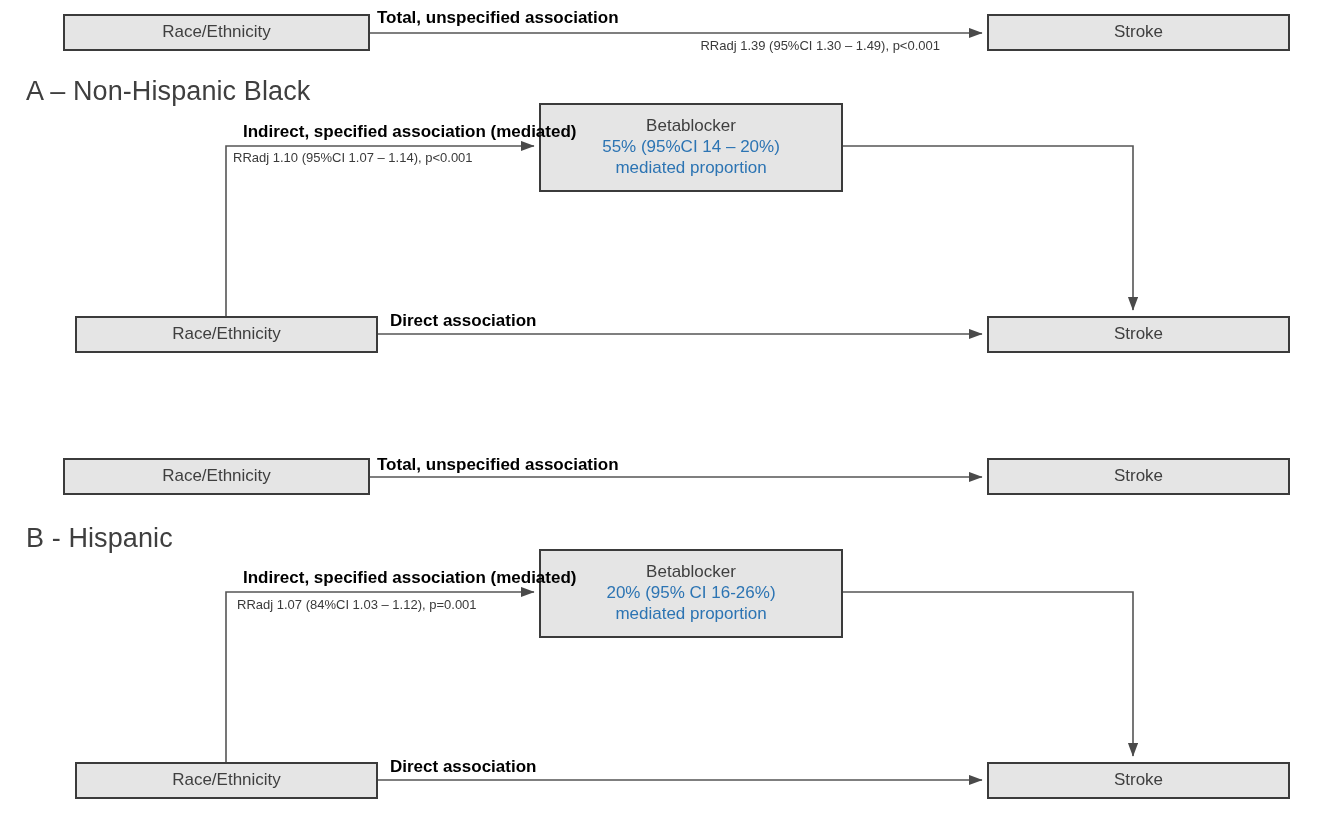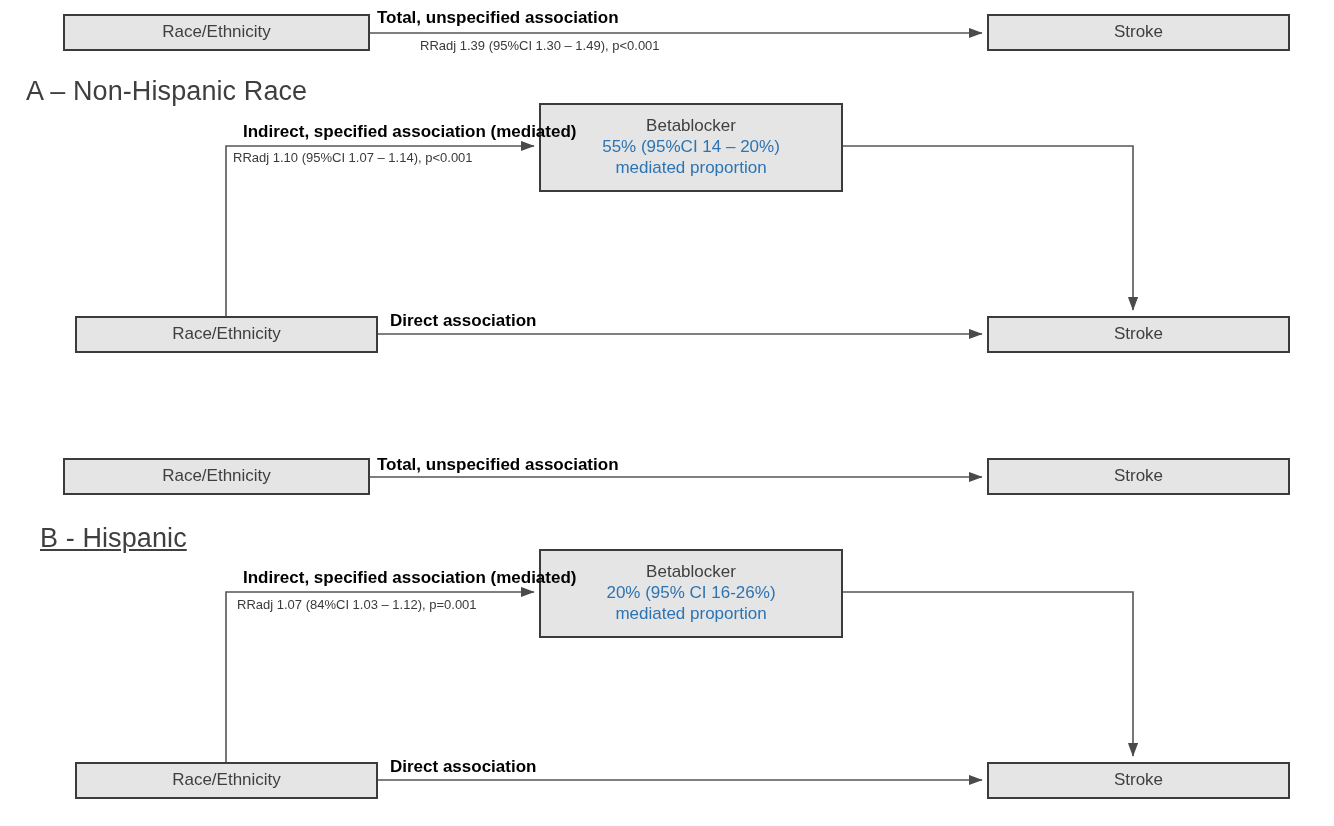--- a/index.html
+++ b/index.html
@@ -27,21 +27,21 @@
     white-space:nowrap;letter-spacing:.1px;
   }
 
   
   .edge-label{
     position:absolute;font-size:17px;color:#000000;
     white-space:nowrap;font-weight:bold;
   }
   .edge-value{
     position:absolute;font-size:13px;color:#3a3a3a;
-    white-space:nowrap;text-align:left;
+    white-space:nowrap;text-align:right;
   }
 
   svg.links{position:absolute;left:0;top:0;width:1334px;height:826px;
             pointer-events:none;overflow:visible;}
 </style>
 </head>
 <body>
 
 <div id="stage">
 
@@ -64,21 +64,21 @@
       <path d="M370,477 L982,477"></path>
 
       <path d="M226,762 L226,592 L534,592"></path>
 
       <path d="M843,592 L1133,592 L1133,756"></path>
 
       <path d="M378,780 L982,780"></path>
     </g>
   </svg>
 
-  <div class="panel-title" style="left:26px;top:76px;">A – Non-Hispanic Race</div>
+  <div class="panel-title" style="left:26px;top:76px;">A – Non-Hispanic Black</div>
 
   <div class="node" style="left:63px;top:14px;width:307px;height:37px;">
     <span class="ttl">Race/Ethnicity</span>
   </div>
   <div class="node" style="left:987px;top:14px;width:303px;height:37px;">
     <span class="ttl">Stroke</span>
   </div>
   <div class="edge-label" style="left:377px;top:8px;">Total, unspecified association</div>
   <div class="edge-value" style="left:420px;top:38px;width:520px;">RRadj 1.39 (95%CI 1.30 – 1.49), p&lt;0.001</div>
 
@@ -91,21 +91,21 @@
   <div class="edge-value" style="left:233px;top:150px;">RRadj 1.10 (95%CI 1.07 – 1.14), p&lt;0.001</div>
 
   <div class="node" style="left:75px;top:316px;width:303px;height:37px;">
     <span class="ttl">Race/Ethnicity</span>
   </div>
   <div class="node" style="left:987px;top:316px;width:303px;height:37px;">
     <span class="ttl">Stroke</span>
   </div>
   <div class="edge-label" style="left:390px;top:311px;">Direct association</div>
 
-  <div class="panel-title" style="left:40px;top:523px;text-decoration:underline;">B - Hispanic</div>
+  <div class="panel-title" style="left:26px;top:523px;">B - Hispanic</div>
 
   <div class="node" style="left:63px;top:458px;width:307px;height:37px;">
     <span class="ttl">Race/Ethnicity</span>
   </div>
   <div class="node" style="left:987px;top:458px;width:303px;height:37px;">
     <span class="ttl">Stroke</span>
   </div>
   <div class="edge-label" style="left:377px;top:455px;">Total, unspecified association</div>
 
   <div class="node" style="left:539px;top:549px;width:304px;height:89px;">

